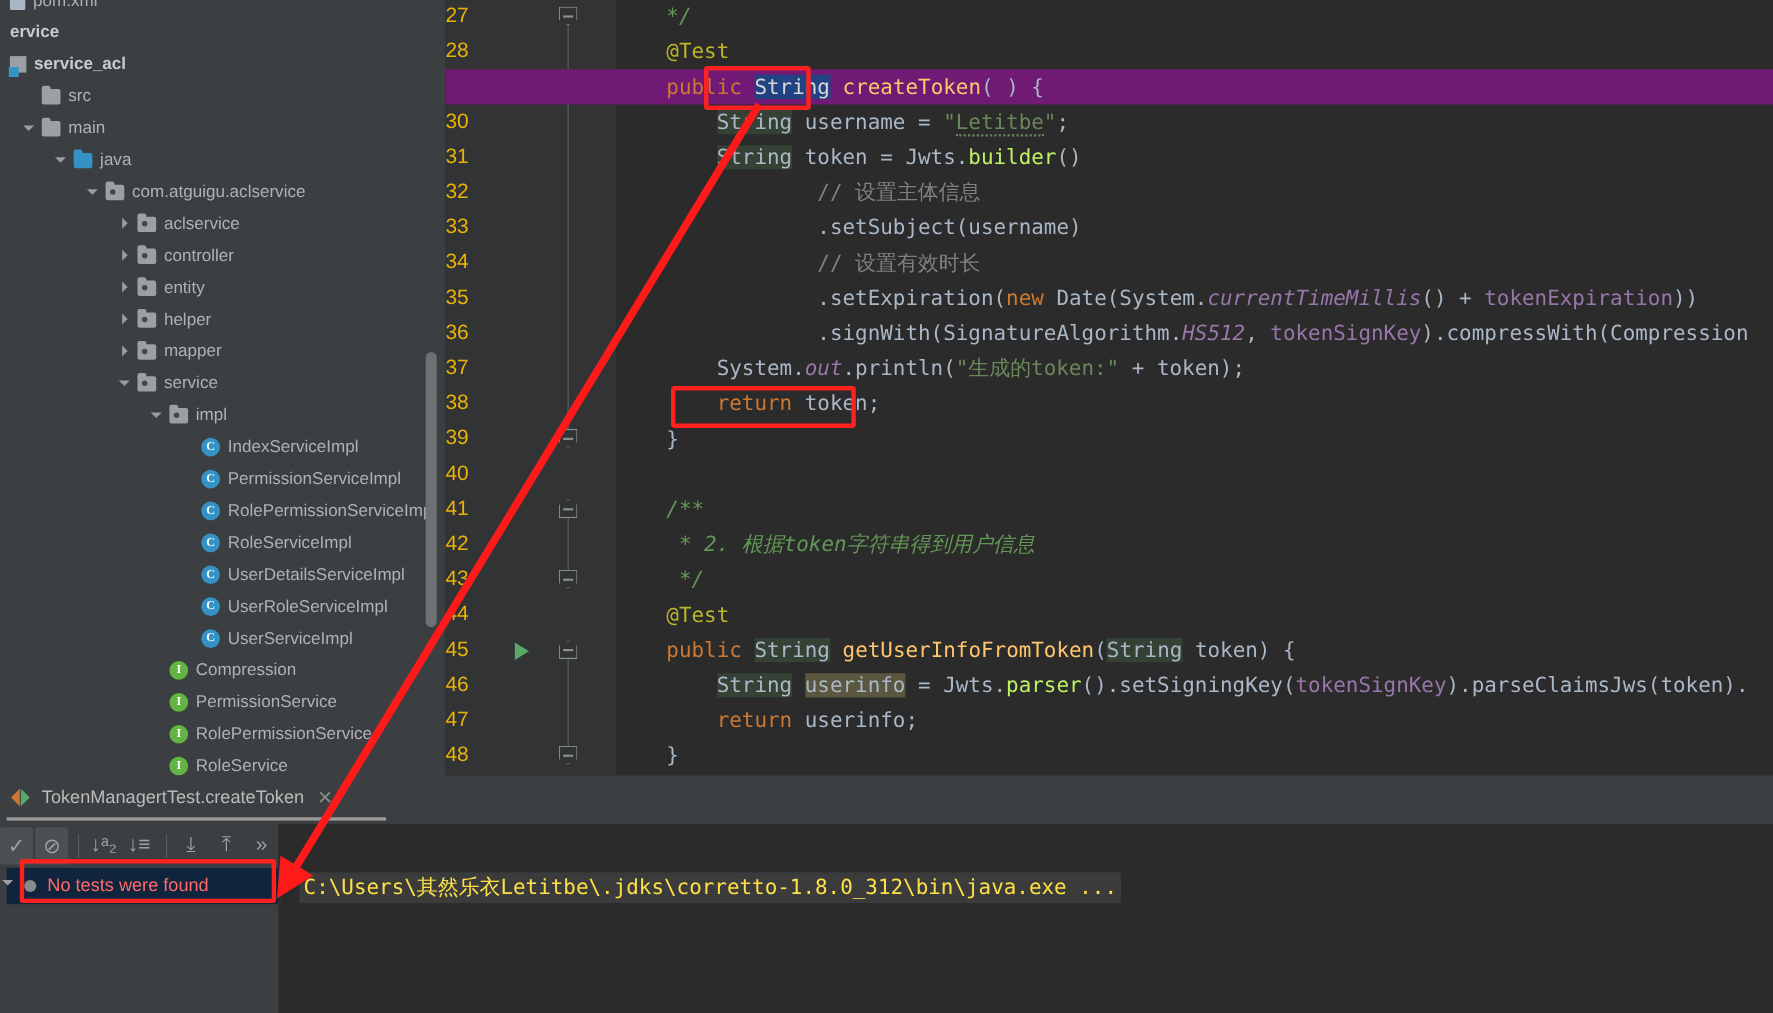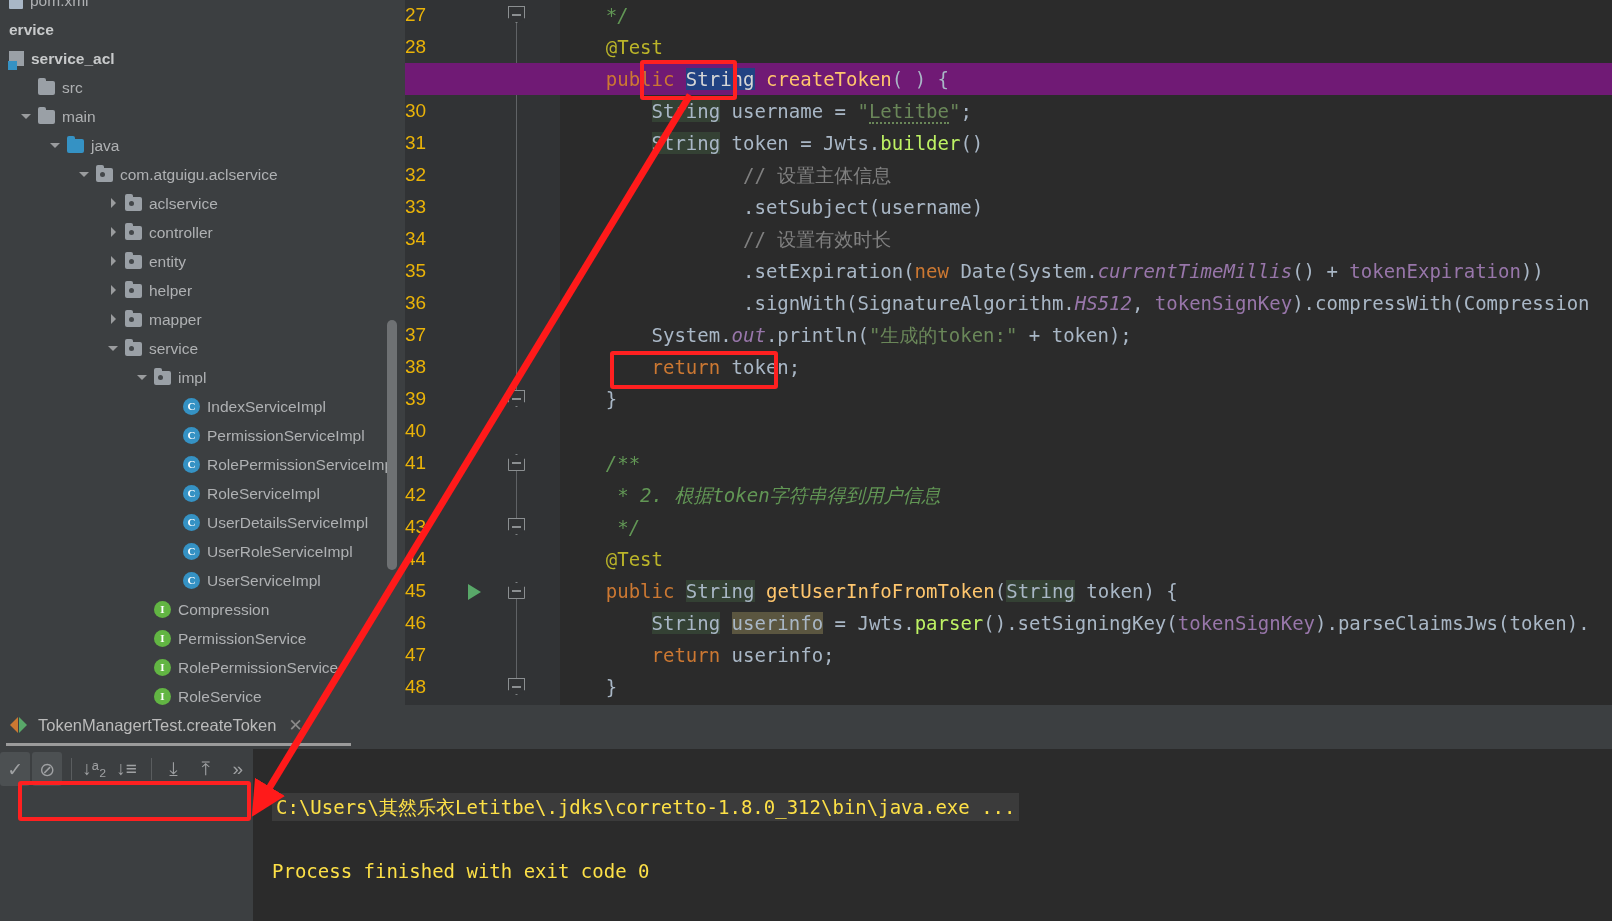--- a/index.html
+++ b/index.html
@@ -441,24 +441,30 @@
         <div class="tb-btn">
           <span>⤒</span>
         </div>
         <div class="tb-btn">
           <span>»</span>
         </div>
       </div>
 
     <div id="panel-divider"></div>
 
+    <div id="test-tree">
+      <div id="no-tests-row">
+        <span id="no-tests-chevron"></span>
+        <span class="test-dot"></span>
+        <span>No tests were found</span>
+      </div>
+    </div>
 
     <div id="console">
       <div class="console-line" id="console-cmd">C:\Users\其然乐衣Letitbe\.jdks\corretto-1.8.0_312\bin\java.exe ...</div>
-      <div class="console-line" id="console-exit">Process finished with exit code 0</div>
     </div>
   </div>
 
   <div id="redbox-layer">
       <div class="redbox" style="left: 640px; top: 60px; width: 97px; height: 40px;"></div>
       <div class="redbox" style="left: 610px; top: 351px; width: 168px; height: 38px;"></div>
       <div class="redbox" style="left: 18px; top: 781px; width: 233px; height: 40px;"></div>
     </div>
   <svg id="arrow-svg">
     <defs>

